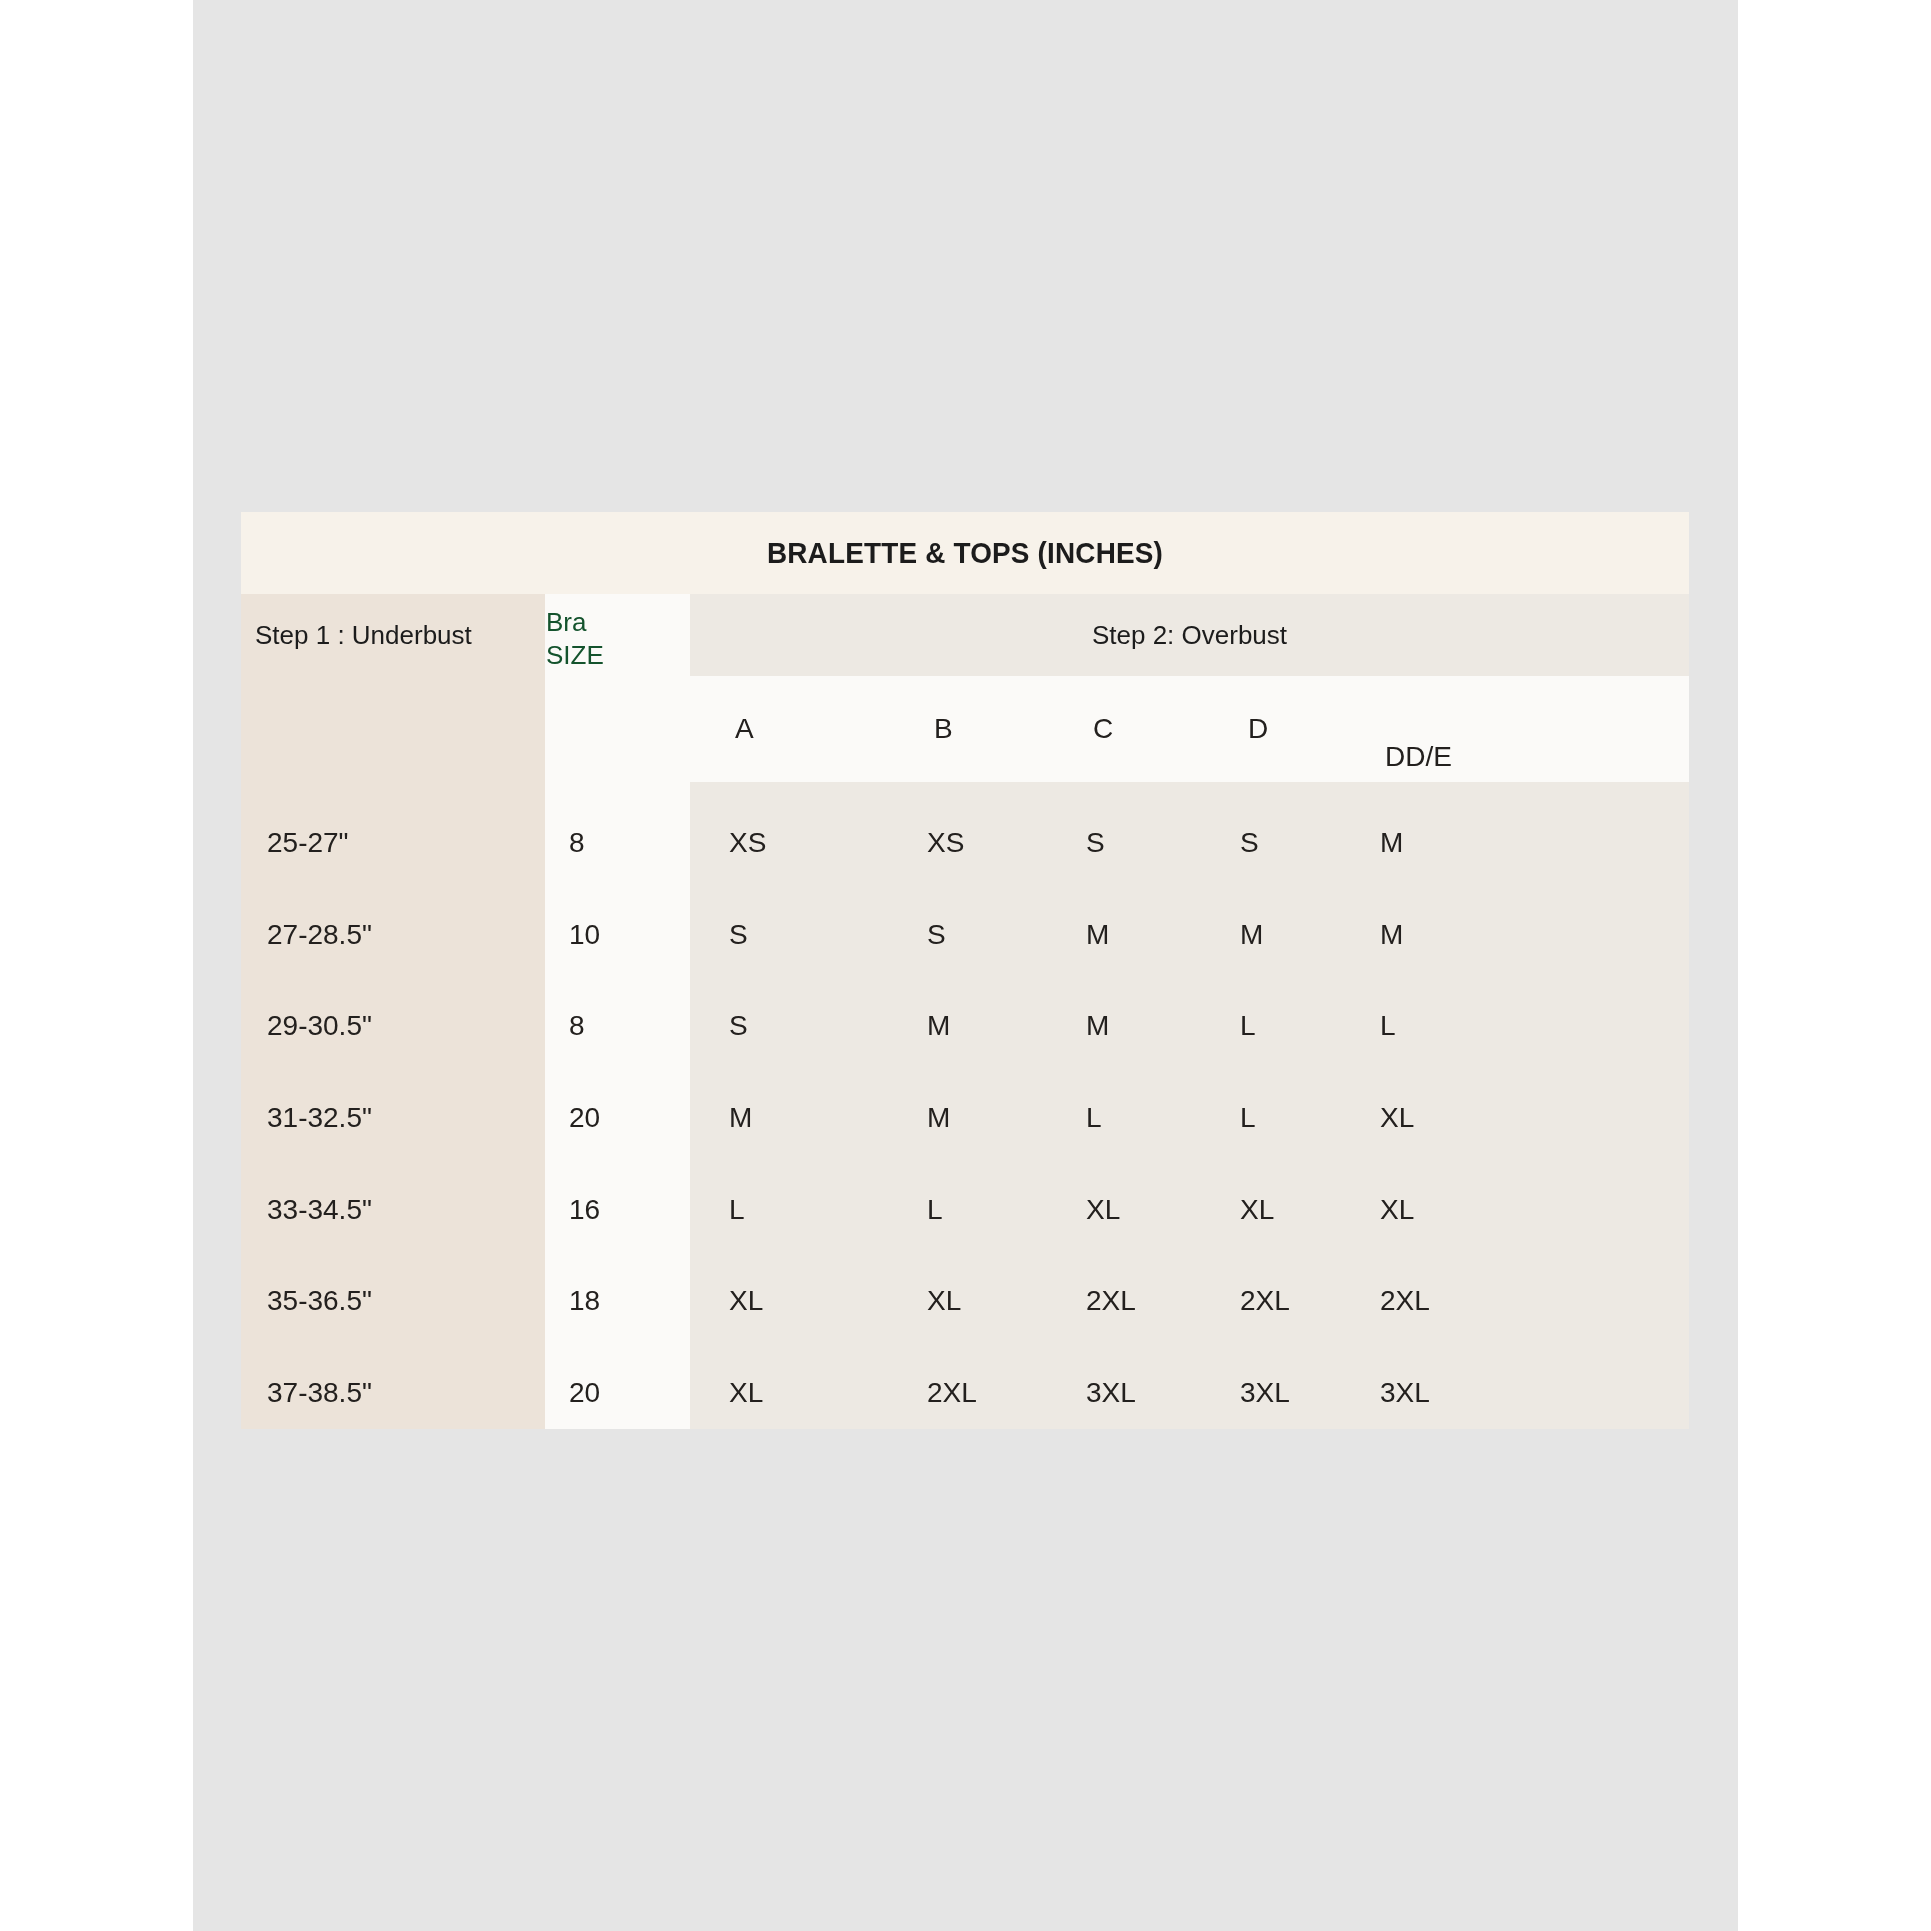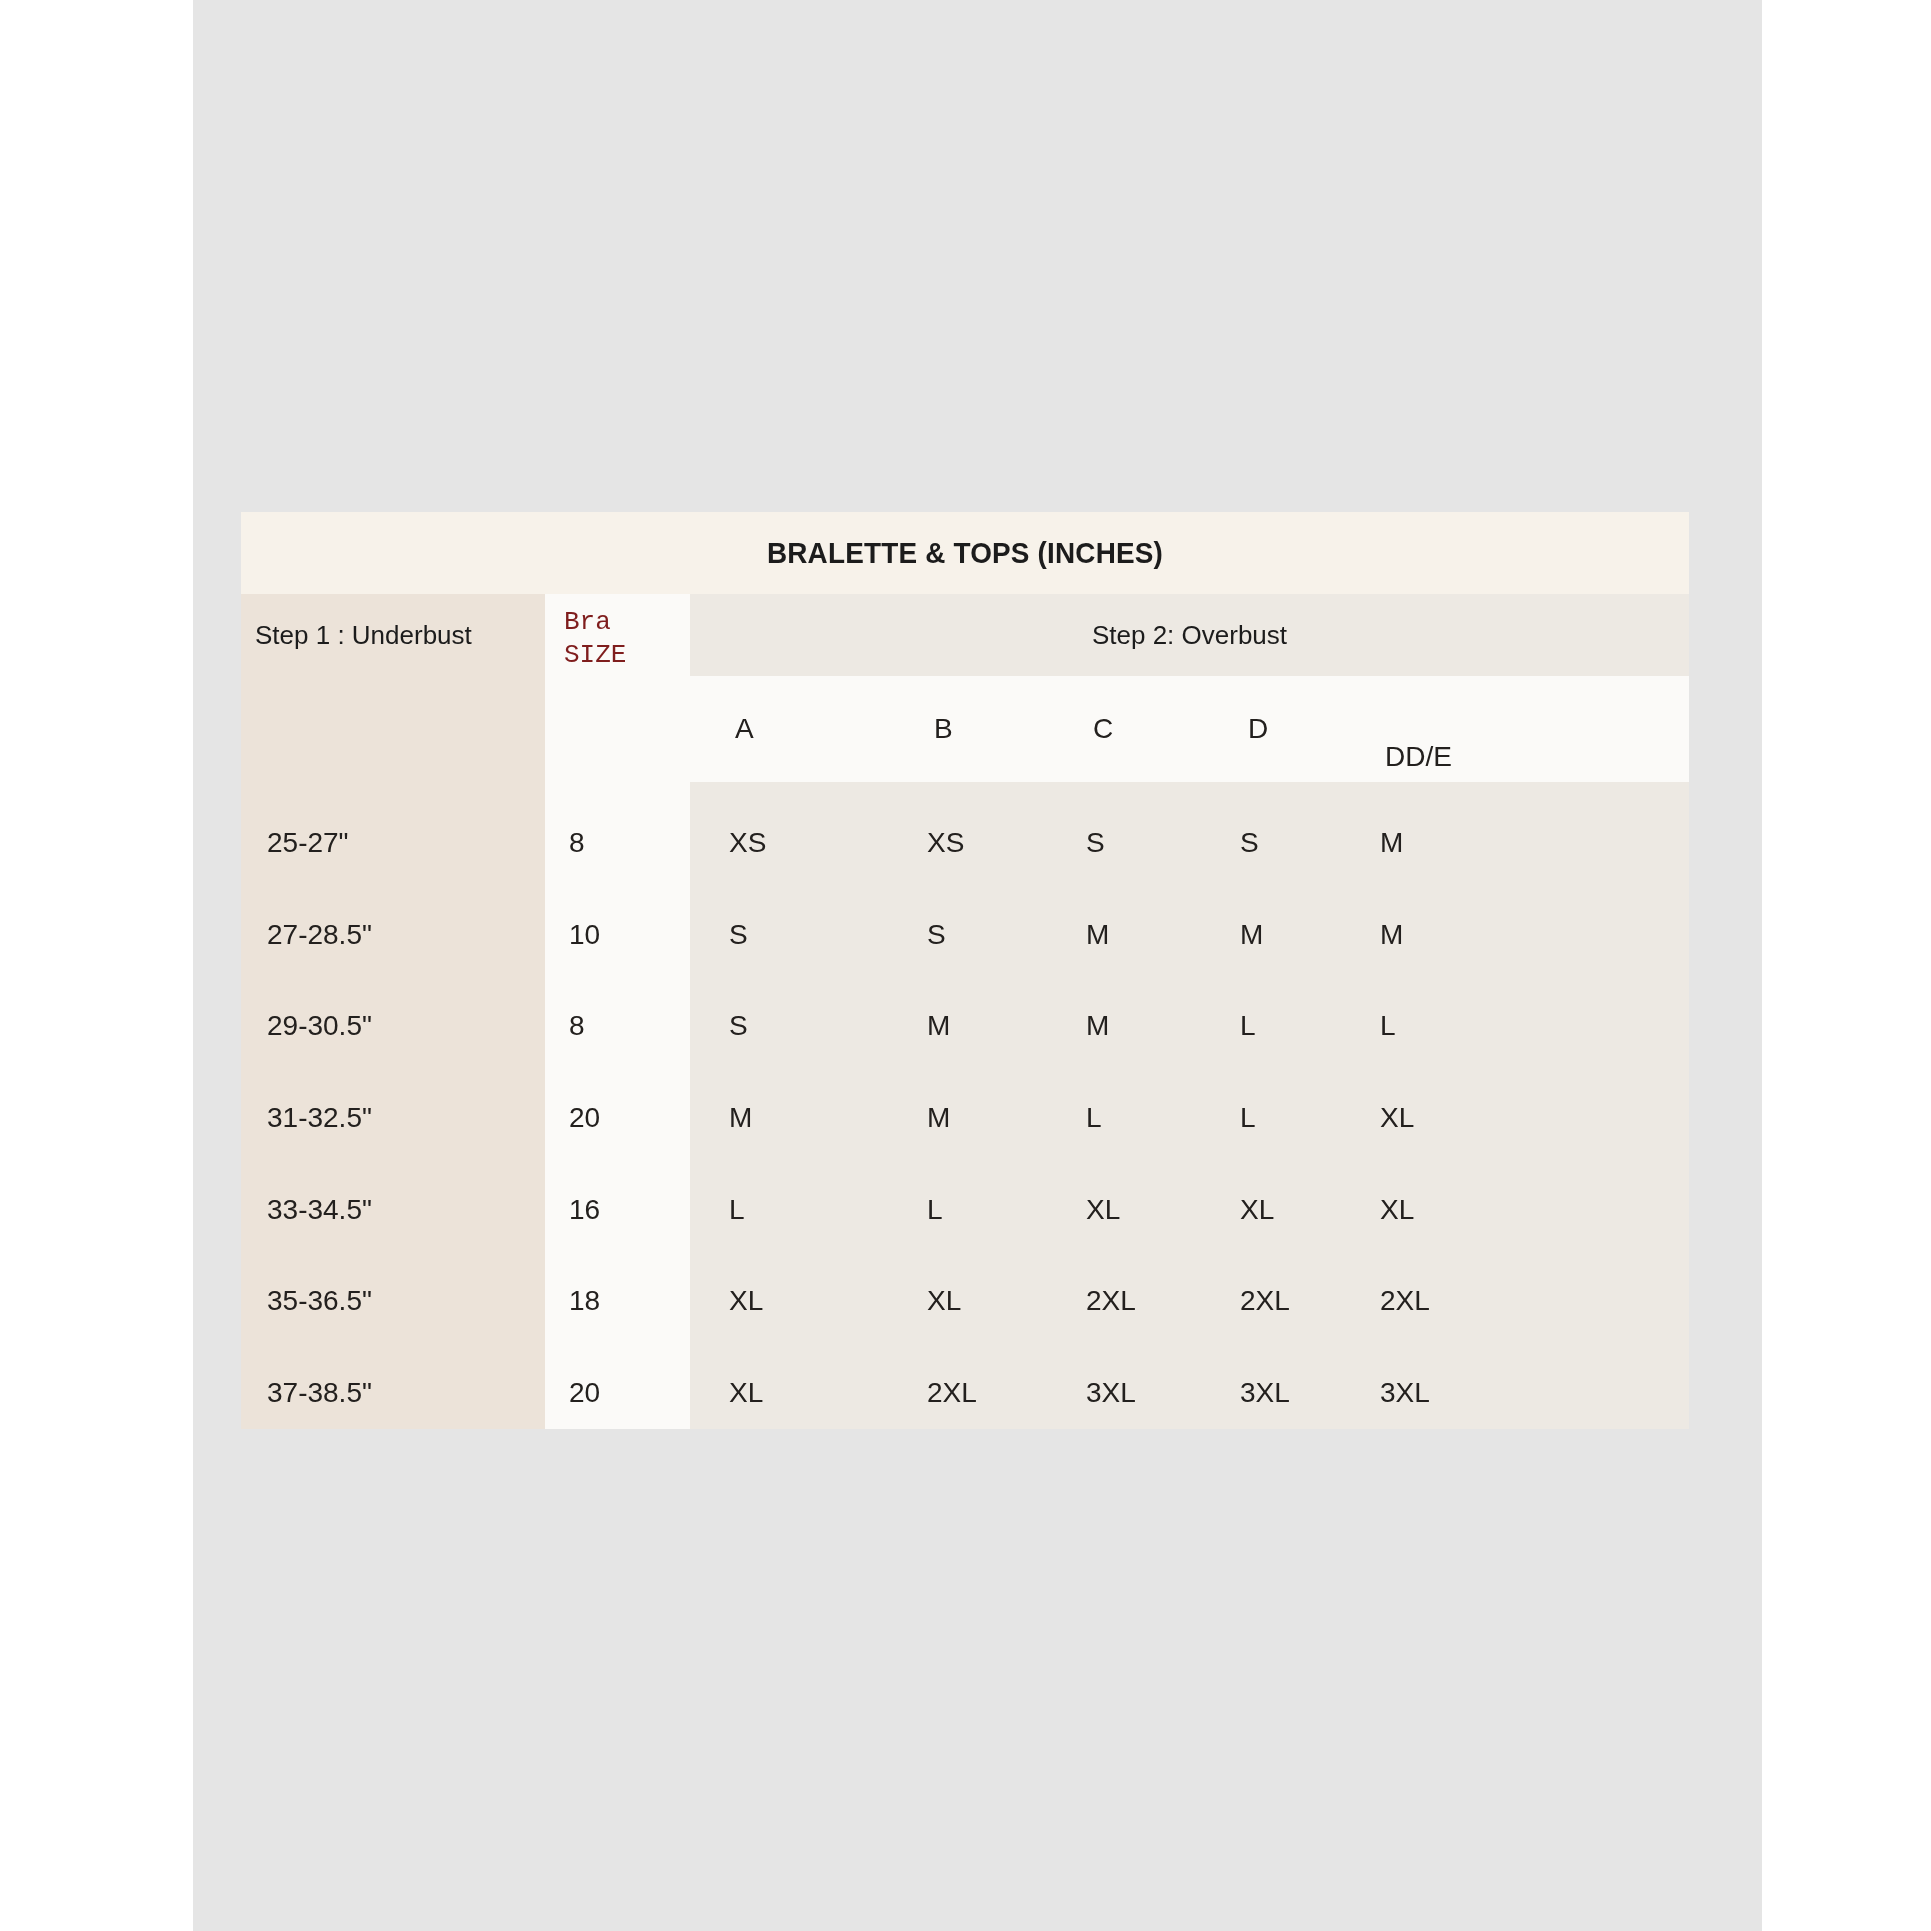--- a/index.html
+++ b/index.html
@@ -15,21 +15,20 @@
   }
 
   
   #canvas {
     position: absolute;
     left: 193px;
     top: 0;
     width: 1545px;
     height: 1931px;
     background: #e5e5e5;
-    padding-left: 24px;
   }
 
   
   #size-chart {
     position: absolute;
     left: 48px;          
     top: 512px;
     width: 1448px;       
     height: 917px;       
     background: #f1ece6;
@@ -103,28 +102,27 @@
     top: 82px;
     width: 278px;
     height: 82px;
     line-height: 82px;
     font-size: 26px;
     font-weight: 500;
     color: #1c1c1c;
   }
   .hdr-brasize {
     position: absolute;
-    left: 323px;         
+    left: 305px;         
     top: 94px;
     width: 126px;
     font-size: 26px;
     font-weight: 500;
     line-height: 1.28;
-    color: #7f1d1d;
-    font-family: Liberation Mono, monospace;
+    color: #14532d;
   }
   .hdr-overbust {
     position: absolute;
     left: 449px;
     top: 82px;
     width: 999px;
     height: 82px;
     line-height: 82px;
     text-align: center;
     font-size: 26px;

